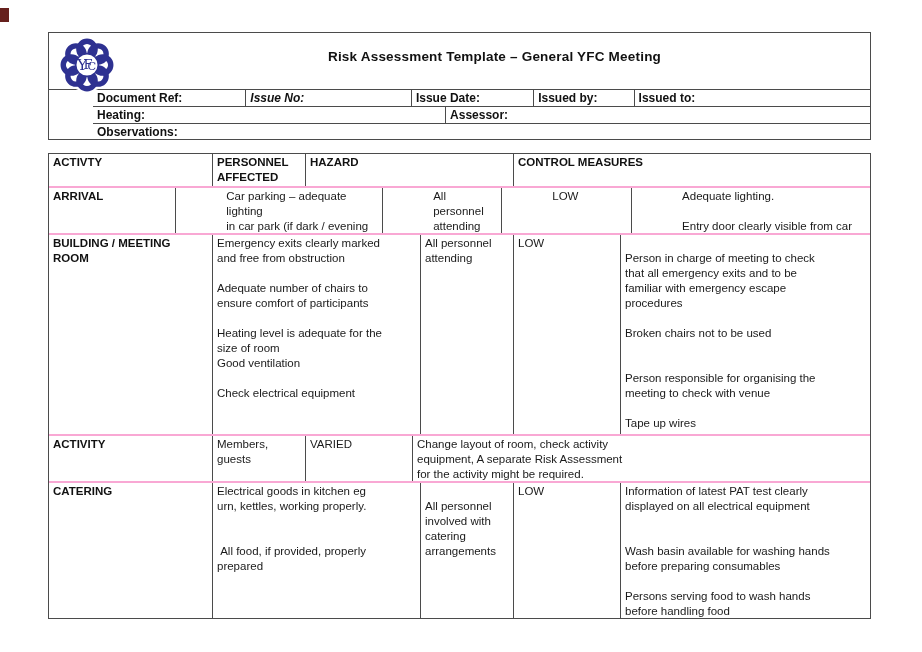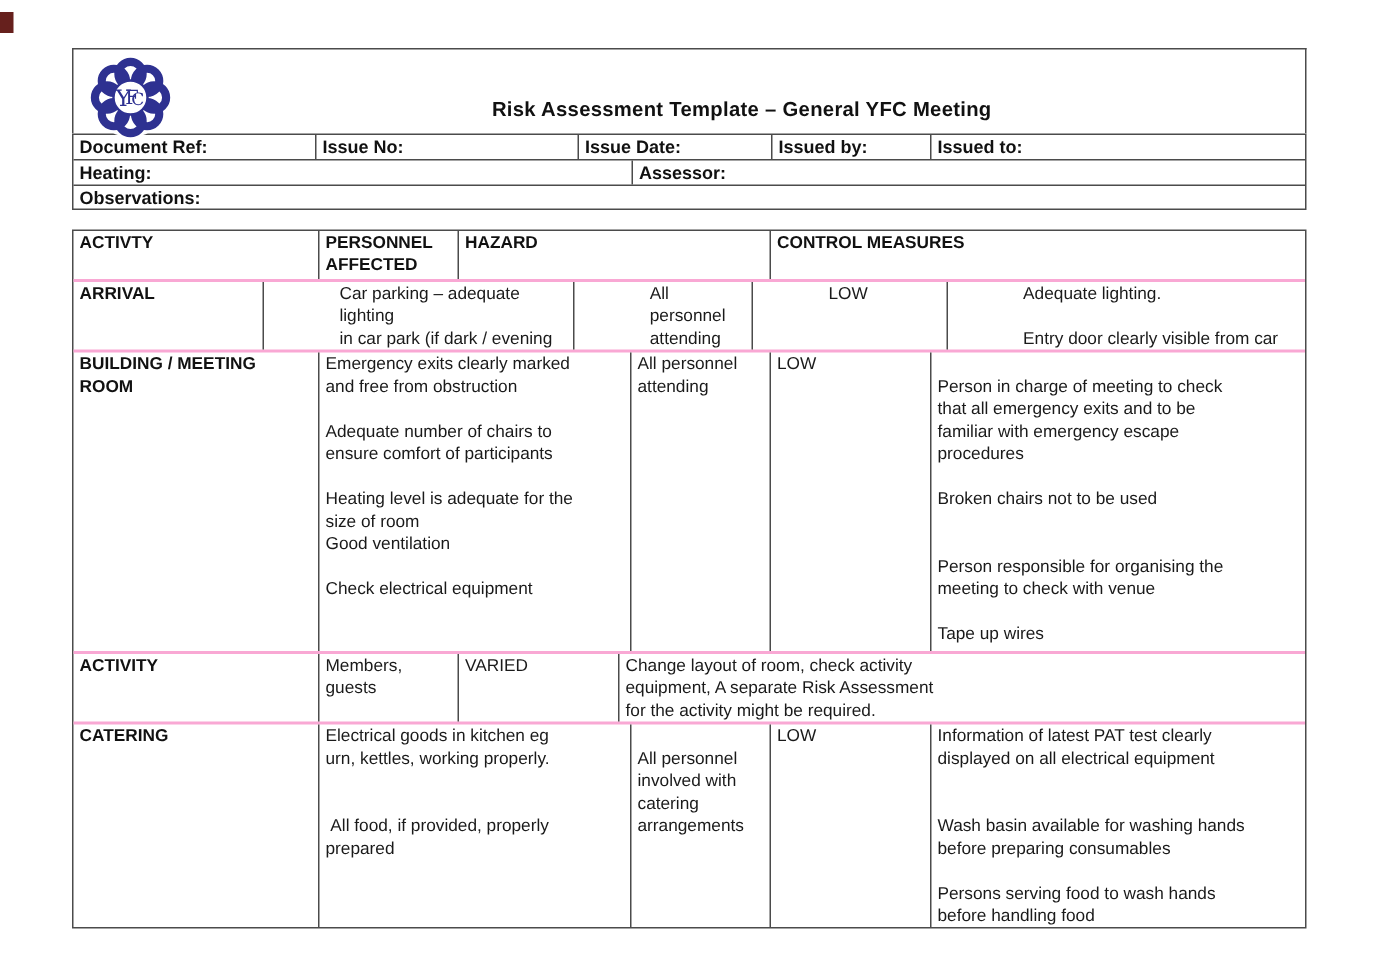--- a/index.html
+++ b/index.html
@@ -8,28 +8,28 @@
     font-family:"Liberation Sans","DejaVu Sans",sans-serif;
     color:#1a1a1a;overflow:hidden;
   }
   .scan-smudge{position:absolute;left:0;top:8px;width:9px;height:14px;background:#66201d;}
   
   .title-box{
     position:absolute;left:48px;top:32px;width:823px;height:57px;
     border:1px solid #4b4b4b;border-bottom:none;box-sizing:border-box;
   }
   .title-text{
-    position:absolute;left:0;right:0;top:32px;text-align:center;
+    position:absolute;left:0;right:0;top:16px;text-align:center;
     padding-left:70px;font-size:13.5px;font-weight:bold;letter-spacing:.2px;color:#111;
   }
   .logo{position:absolute;left:60px;top:36px;width:54px;height:58px;z-index:3;}
   
   .meta{
     position:absolute;left:48px;top:89px;width:823px;
-    border:1px solid #4b4b4b;box-sizing:border-box;background:#fff;
+    border:1px solid #4b4b4b;box-sizing:border-box;background:#fff;padding-left:44px;
   }
   .mrow{display:flex;border-bottom:1px solid #4b4b4b;}
   .mrow:last-child{border-bottom:none;}
   .mcell{
     box-sizing:border-box;border-right:1px solid #4b4b4b;
     font-size:12px;font-weight:bold;color:#111;
     padding:1px 3px 0 4px;overflow:hidden;white-space:nowrap;
   }
   .mcell:last-child{border-right:none;}
   .h16{height:16px;} .h15{height:15px;}
@@ -41,21 +41,21 @@
   .trow{display:flex;border-bottom:2px solid #f9a8d4;}
   .trow:last-child{border-bottom:none;}
   .tcell{
     box-sizing:border-box;border-right:1px solid #4b4b4b;
     font-size:11.5px;line-height:15px;
     padding:1px 4px 0 4px;white-space:pre-wrap;overflow:hidden;
   }
   .tcell:last-child{border-right:none;}
   .c-act{width:164px;} .c-haz{width:208px;} .c-per{width:93px;}
   .c-rsk{width:107px;} .c-ctl{width:249px;}
-  .m-ref{width:162px;} .m-ino{width:175px;} .m-idt{width:129px;}
+  .m-ref{width:162px;} .m-ino{width:175px;font-style:italic;} .m-idt{width:129px;}
   .m-iby{width:106px;} .m-ito{width:249px;}
   .m-loc{width:373px;} .m-ass{width:448px;} .m-obs{width:821px;}
   .hd{font-weight:bold;color:#111;}
   .rh-head{height:32px;} .rh-arrival{height:45px;gap:46px;} .rh-building{height:199px;}
   .rh-activity{height:45px;} .rh-catering{height:135px;}
 </style>
 </head>
 <body>
 
 <div class="sheet">

